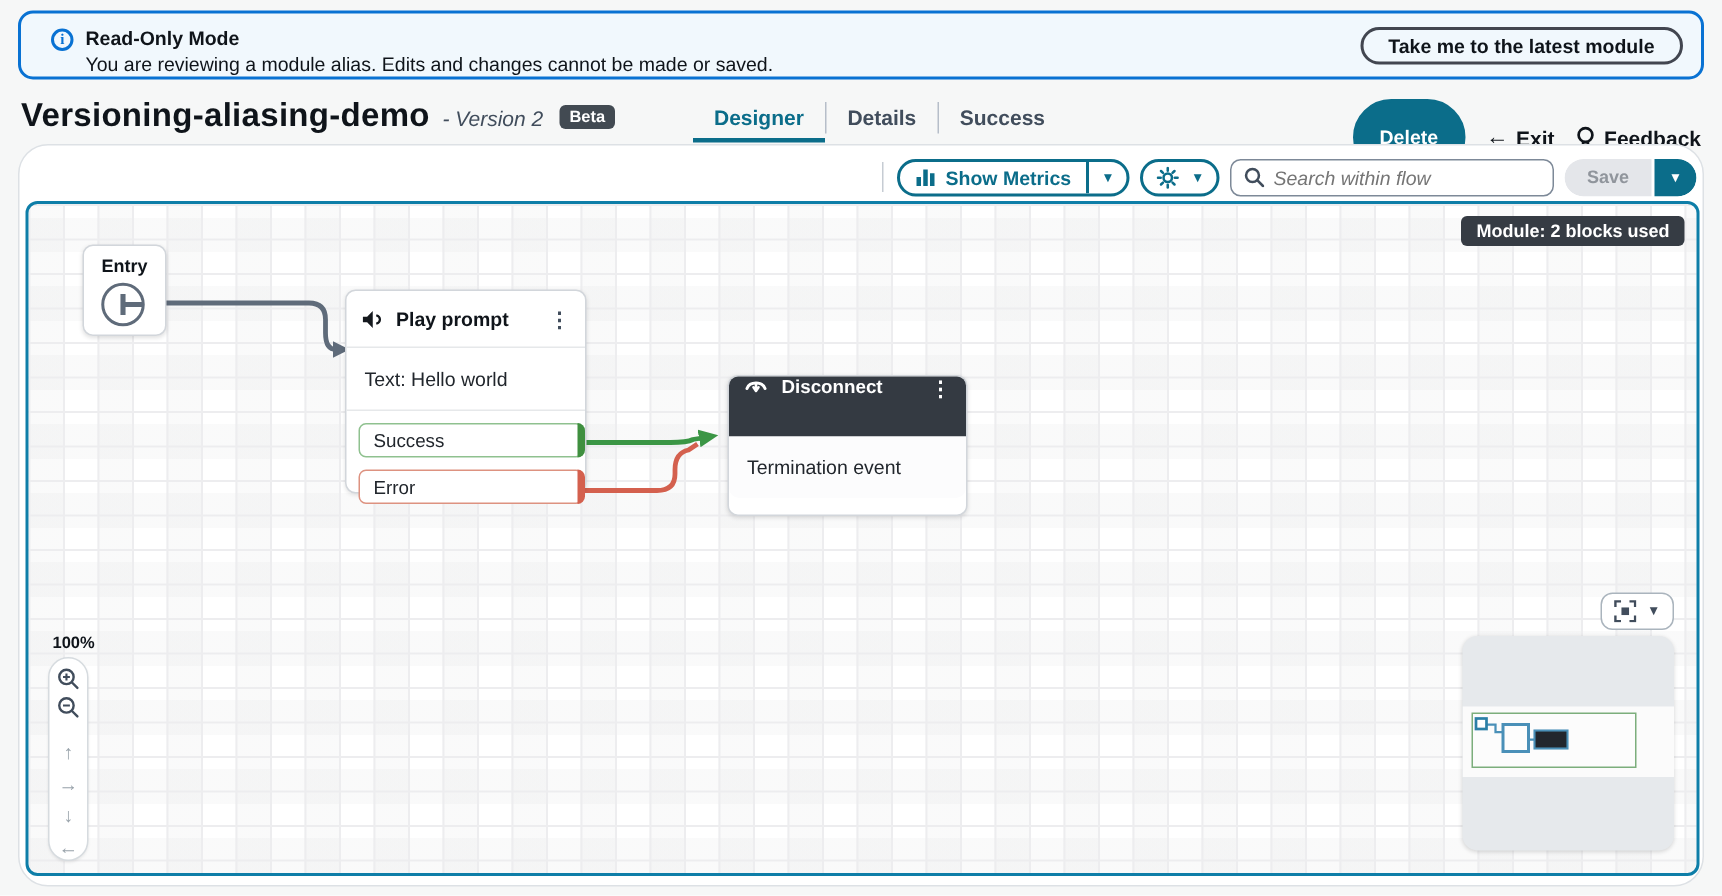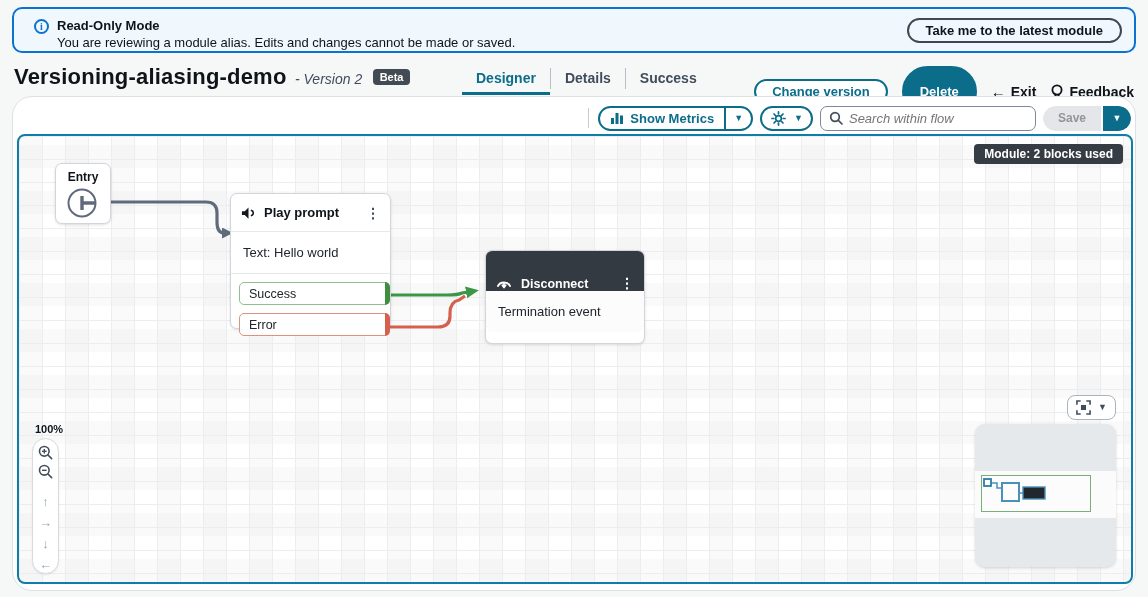--- a/index.html
+++ b/index.html
@@ -87,21 +87,21 @@
   .branch { margin:8px 2px 0 8px; width:150px; height:23px; border-radius:5px; background:#fff;
     display:flex; align-items:center; font-size:12.5px; color:#21262c; padding-left:9px; position:relative; cursor:pointer; }
   .branch.success { border:1.5px solid #8fc18f; }
   .branch.error { border:1.5px solid #dd9280; }
   .branch .port { position:absolute; right:-2px; top:-1.5px; width:5px; height:23px; border-radius:0 5px 5px 0; }
   .branch.success .port { background:#3f8f3f; }
   .branch.error .port { background:#d4604e; }
 
   .blk-dc { left:466px; top:114px; width:160px; height:94px; border-radius:7px; }
   .blk-dc .dk-head { background:#343a42; color:#fff; height:40px; border-radius:6px 6px 0 0;
-    display:flex; align-items:flex-end; gap:9px; padding:0 10px; }
+    display:flex; align-items:flex-start; gap:9px; padding:0 10px; }
   .blk-dc .dk-head .ttl { font-size:12.5px; font-weight:bold; flex:1; }
   .blk-dc .dots { color:#fff; }
   .blk-dc .blk-body { border-bottom:none; background:#fcfcfd; border-radius:0 0 7px 7px; }
 
   
   .zoom-label { position:absolute; left:16px; top:287px; font-size:11px; font-weight:bold; color:#0f141a; }
   .zoom-panel { position:absolute; left:13px; top:302px; width:27px; height:136px; background:#fff;
     border:1px solid #d6dbdf; border-radius:14px; box-shadow:0 1px 2px rgba(0,0,0,.08);
     display:flex; flex-direction:column; align-items:center; padding-top:6px; gap:4px; }
   .zoom-panel .zdiv { width:100%; height:1px; background:#e4e7ea; margin:3px 0; }
@@ -138,21 +138,20 @@
 
   <div class="tabs">
     <div class="tab active">Designer</div>
     <div class="tab-sep"></div>
     <div class="tab">Details</div>
     <div class="tab-sep"></div>
     <div class="tab">Success</div>
   </div>
 
   <div class="hdr-actions">
-    <button class="btn-outline">Change version</button>
     <button class="btn-solid">Delete</button>
     <div class="hdr-link">
       <span class="exit-arrow">←</span>
       <span>Exit</span>
     </div>
     <div class="hdr-link">
       <svg width="14" height="16" viewBox="0 0 14 16">
         <circle cx="7" cy="6" r="4.6" fill="none" stroke="#0f141a" stroke-width="1.8"></circle>
         <path d="M5.4 10.5 L5.4 12.6 L8.6 12.6 L8.6 10.5" fill="none" stroke="#0f141a" stroke-width="1.8"></path>
         <line x1="5.4" y1="14.4" x2="8.6" y2="14.4" stroke="#0f141a" stroke-width="1.8"></line>

